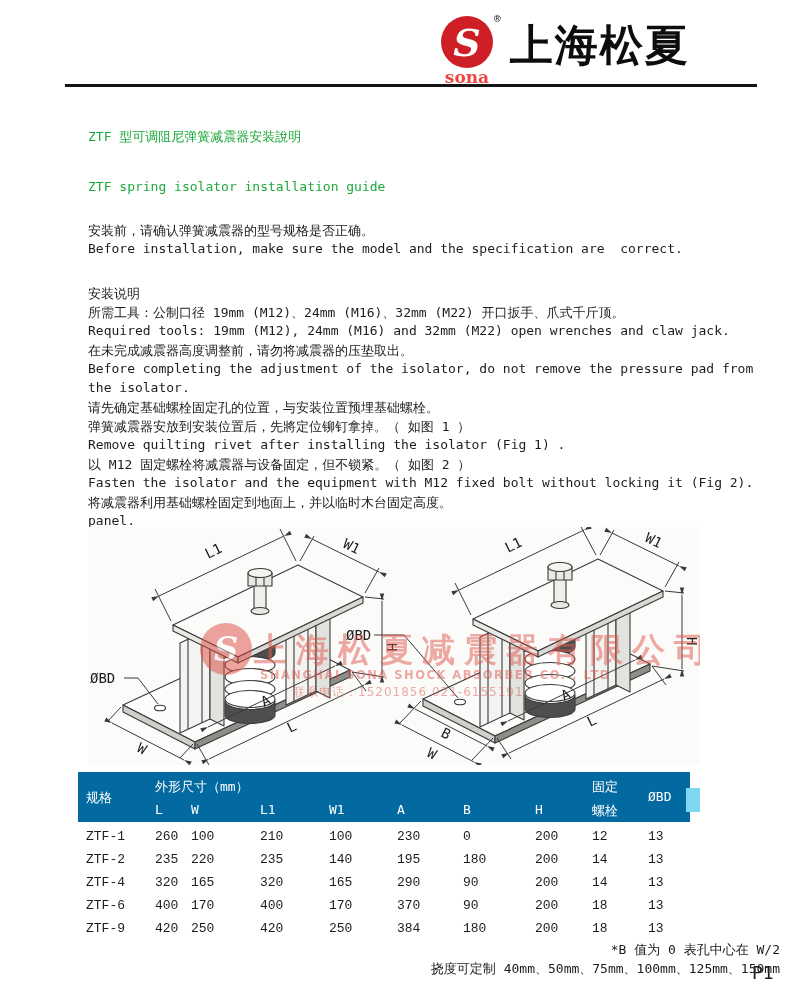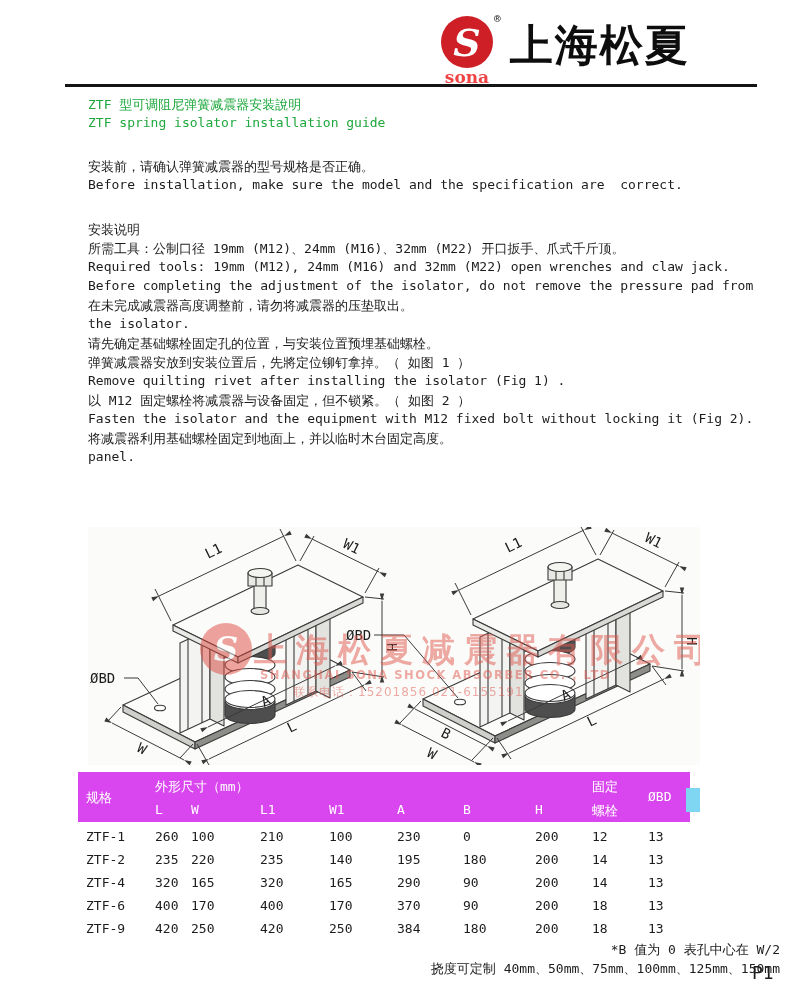--- a/index.html
+++ b/index.html
@@ -14,40 +14,40 @@
     display:flex;align-items:center;justify-content:center;font-size:38px;font-weight:bold;
     font-style:italic;font-family:"DejaVu Serif","Liberation Serif",serif;}
   .sona-text{font-family:"DejaVu Serif","Liberation Serif",serif;font-weight:bold;font-size:17px;color:#ef4444;line-height:1;margin-top:1px;}
   .reg-mark{font-size:11px;color:#222;margin:-4px 0 0 1px;}
   .brand-cn{font-size:43px;font-weight:bold;color:#0d0d0d;line-height:1.1;margin-left:9px;letter-spacing:2px;
     font-family:"DejaVu Sans","Liberation Sans",sans-serif;padding-top:6px;}
   .header-rule{position:absolute;top:84px;left:65px;width:692px;height:3px;background:#141414;}
   
   .content{position:absolute;left:88px;top:96px;width:700px;}
   .line{height:19px;font-size:13px;white-space:pre;}
-  .green{color:#1ea83d;}
+  .green{color:#1ea83d;margin-top:32px;}
   .sp24{height:24px;}
   .sp25{height:25px;}
   
   .drawing-box{position:absolute;left:88px;top:527px;width:612px;height:238px;background:#fbfbf9;}
   .drawing-box svg{display:block;}
   
   .spec-table{position:absolute;left:78px;top:772px;width:612px;font-size:13px;}
-  .thead{position:relative;height:50px;background:#d946ef;color:#fff;}
+  .thead{position:relative;height:50px;background:#0369a1;color:#fff;}
   .th{position:absolute;white-space:pre;}
   .th-spec{left:8px;top:17px;}
   .th-group{left:77px;top:6px;}
   .th-l{left:77px;top:30px;}.th-w{left:113px;top:30px;}.th-l1{left:182px;top:30px;}
   .th-w1{left:251px;top:30px;}.th-a{left:319px;top:30px;}.th-b{left:385px;top:30px;}.th-h{left:457px;top:30px;}
   .th-bolt1{left:514px;top:6px;}.th-bolt2{left:514px;top:30px;}
   .th-obd{left:570px;top:17px;}
   .thead-sliver{position:absolute;left:608px;top:16px;width:14px;height:24px;background:#7fd6f3;}
   .trow{display:grid;grid-template-columns:77px 36px 69px 69px 68px 66px 72px 57px 56px 42px;
     height:23px;align-items:center;}
-  .trow span{white-space:pre;}
+  .trow span{white-space:pre;font-family:Liberation Mono, monospace;}
   .trow span:first-child{padding-left:8px;}
   .tbody{padding-top:3px;}
   
   .footnotes{position:absolute;left:80px;top:941px;width:700px;text-align:right;}
   .page-no{position:absolute;left:752px;top:962px;font-size:18px;}
   
   .dim-label{font-size:14px;fill:#1c1c1c;font-family:"DejaVu Sans Mono","Liberation Mono",monospace;}
   .wm-cn{font-size:33px;letter-spacing:9px;fill:#e0584e;font-weight:bold;font-family:"DejaVu Sans","Liberation Sans",sans-serif;}
   .wm-en{font-size:11.5px;letter-spacing:1.5px;fill:#e0584e;font-weight:bold;font-family:"DejaVu Sans","Liberation Sans",sans-serif;}
   .wm-ph{font-size:12px;letter-spacing:1px;fill:#e0584e;font-family:"DejaVu Sans","Liberation Sans",sans-serif;}
@@ -71,22 +71,22 @@
 <div class="content">
   <div class="line green">ZTF 型可调阻尼弹簧减震器安装說明</div>
   <div class="line green">ZTF spring isolator installation guide</div>
   <div class="sp24"></div>
   <div class="line">安装前，请确认弹簧减震器的型号规格是否正确。</div>
   <div class="line">Before installation, make sure the model and the specification are  correct.</div>
   <div class="sp25"></div>
   <div class="line">安装说明</div>
   <div class="line">所需工具：公制口径 19mm (M12)、24mm (M16)、32mm (M22) 开口扳手、爪式千斤顶。</div>
   <div class="line">Required tools: 19mm (M12), 24mm (M16) and 32mm (M22) open wrenches and claw jack.</div>
+  <div class="line">在未完成减震器高度调整前，请勿将减震器的压垫取出。</div>
   <div class="line">Before completing the adjustment of the isolator, do not remove the pressure pad from</div>
-  <div class="line">在未完成减震器高度调整前，请勿将减震器的压垫取出。</div>
   <div class="line">the isolator.</div>
   <div class="line">请先确定基础螺栓固定孔的位置，与安装位置预埋基础螺栓。</div>
   <div class="line">弹簧减震器安放到安装位置后，先將定位铆钉拿掉。（ 如图 1 ）</div>
   <div class="line">Remove quilting rivet after installing the isolator (Fig 1) .</div>
   <div class="line">以 M12 固定螺栓将减震器与设备固定，但不锁紧。（ 如图 2 ）</div>
   <div class="line">Fasten the isolator and the equipment with M12 fixed bolt without locking it (Fig 2).</div>
   <div class="line">将减震器利用基础螺栓固定到地面上，并以临时木台固定高度。</div>
   <div class="line">panel.</div>
 </div>
 

